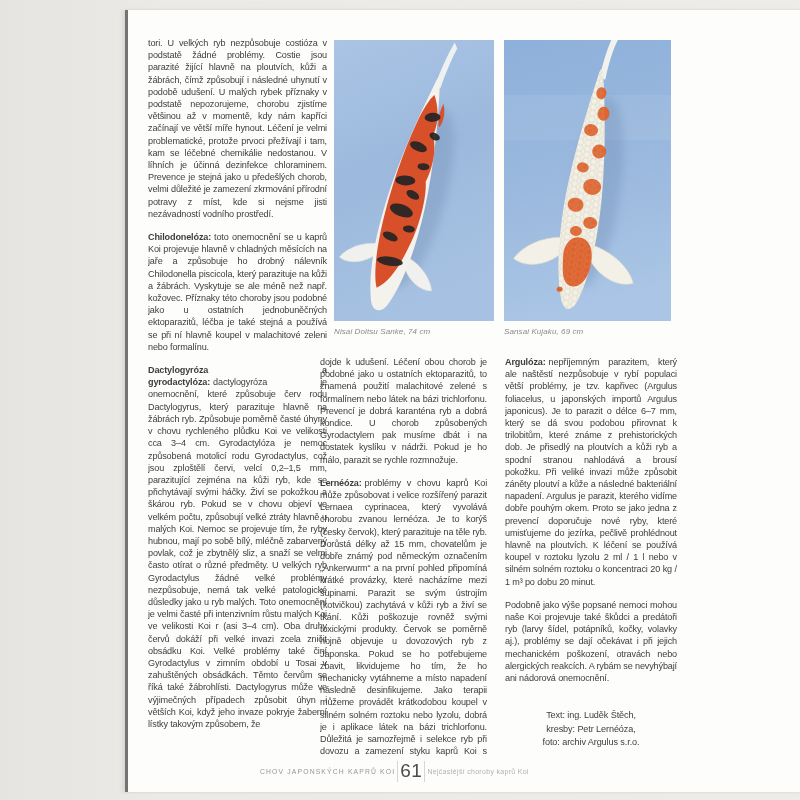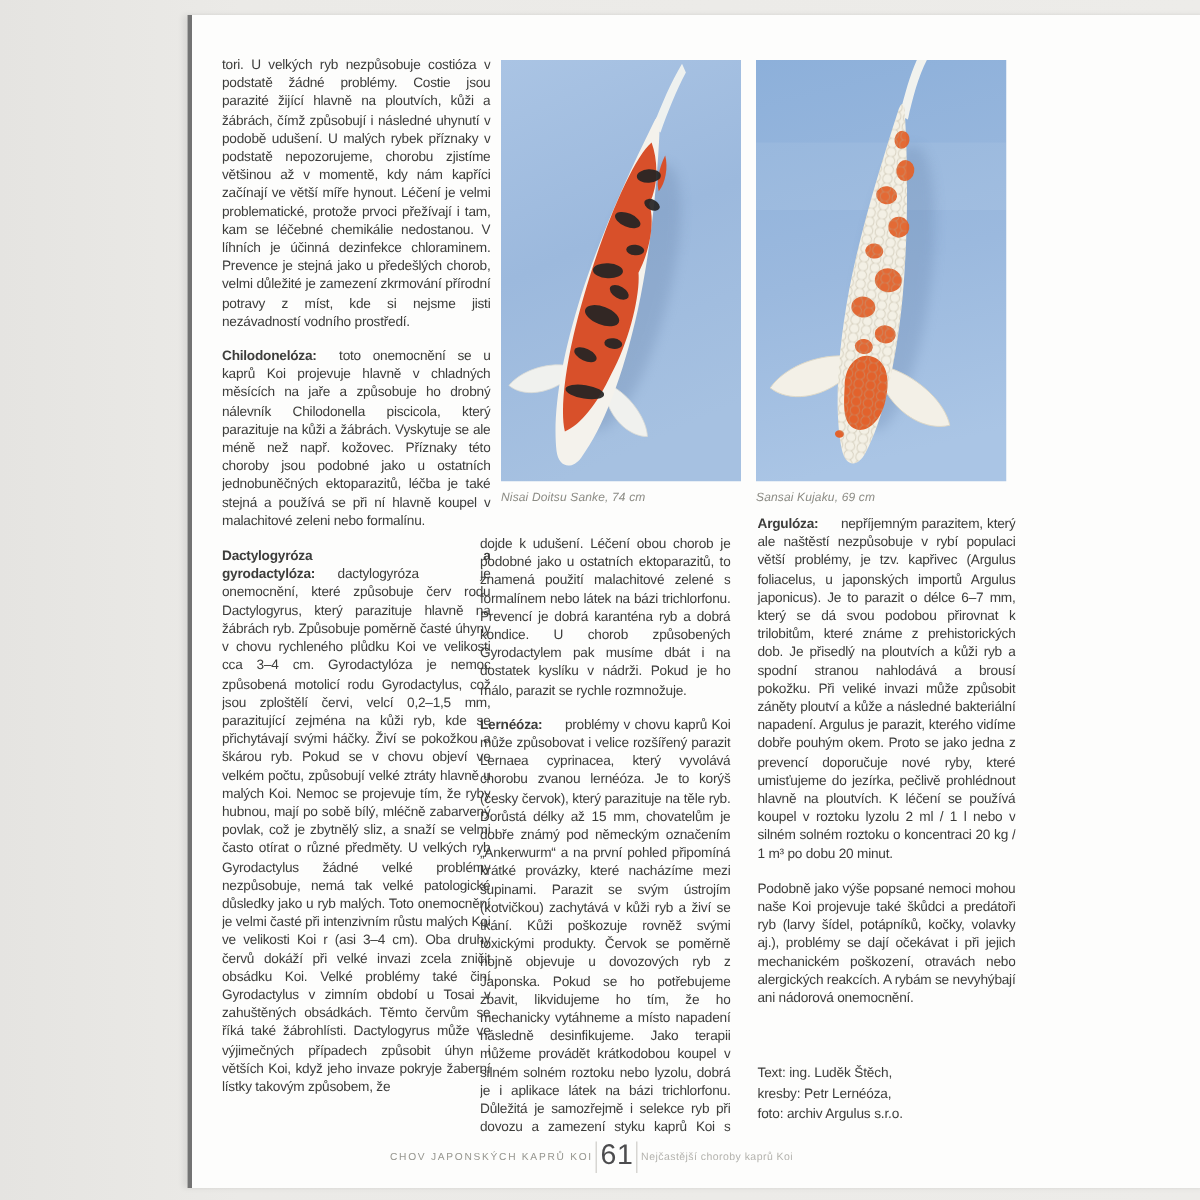--- a/index.html
+++ b/index.html
@@ -14,36 +14,36 @@
     border-left:3px solid #737373;
     box-shadow:-3px 0 4px rgba(0,0,0,0.07), 0 0 2px rgba(0,0,0,0.05);
     margin-left:12px;
   }
   .col{
     position:absolute;
     font-size:9.1px;line-height:12.2px;letter-spacing:-0.15px;
     color:#3d3d3b;text-align:justify;overflow:hidden;
   }
   .col p{margin:0 0 11px 0;}
-  .plead{font-weight:700;padding-right:15px;}
+  .plead{font-weight:700;padding-right:3px;}
   .col1{left:20px;top:27px;width:179px;height:716px;}
   .col2{left:192px;top:346px;width:167px;height:404px;}
-  .col3{left:377px;top:333px;width:172px;height:352px;}
+  .col3{left:377px;top:346px;width:172px;height:352px;}
   .figure{position:absolute;margin:0;}
   .fig1{left:206px;top:30px;width:160px;}
   .fig2{left:376px;top:30px;width:167px;}
   .figure svg{display:block;}
   .caption{
     margin-top:6px;font-size:8px;font-style:italic;
     color:#8b8b84;letter-spacing:0.1px;
   }
   .credits{
     position:absolute;left:377px;top:699px;width:172px;
     font-size:9.1px;line-height:13.6px;letter-spacing:-0.1px;
-    color:#3d3d3b;text-align:left;
+    color:#3d3d3b;text-align:center;
   }
   .footer{
     position:absolute;left:132px;top:748px;height:26px;
     display:flex;align-items:center;gap:2px;
   }
   .footer .book{font-size:6.8px;letter-spacing:1.15px;color:#96968f;}
   .footer .sep{width:1px;height:21px;background:#d7d6d2;}
   .footer .num{font-size:19px;color:#4c4c4e;letter-spacing:0.5px;}
   .footer .chapter{font-size:7px;color:#b3b2ad;letter-spacing:0.3px;}
 </style>

